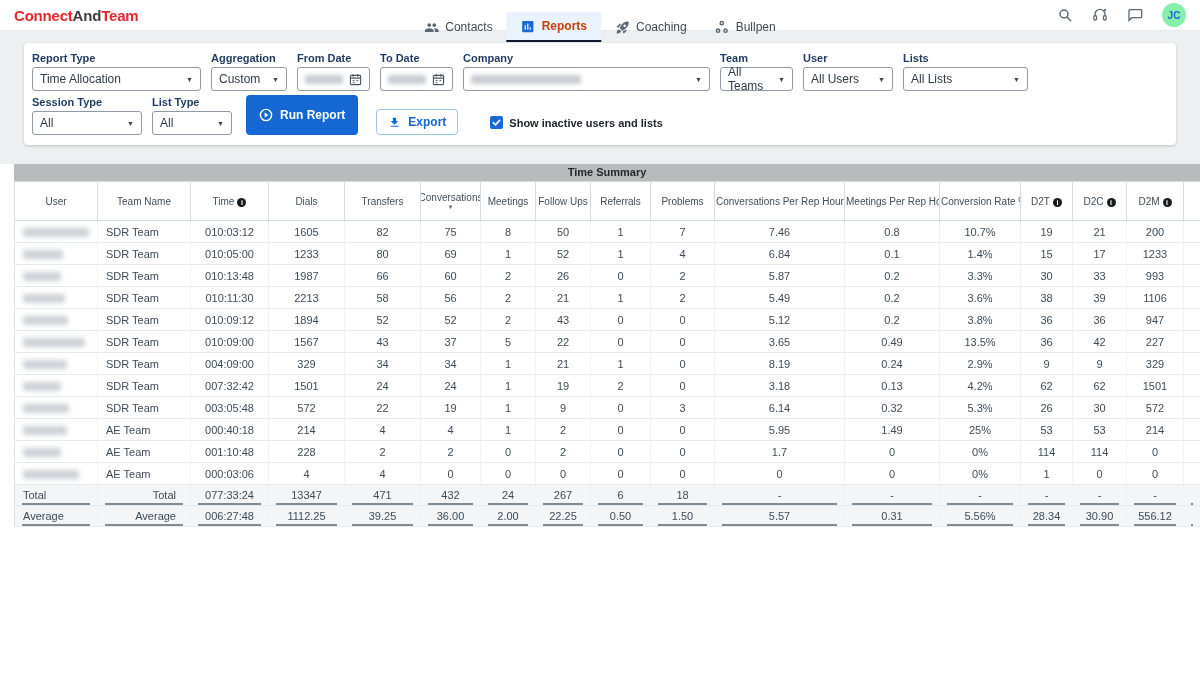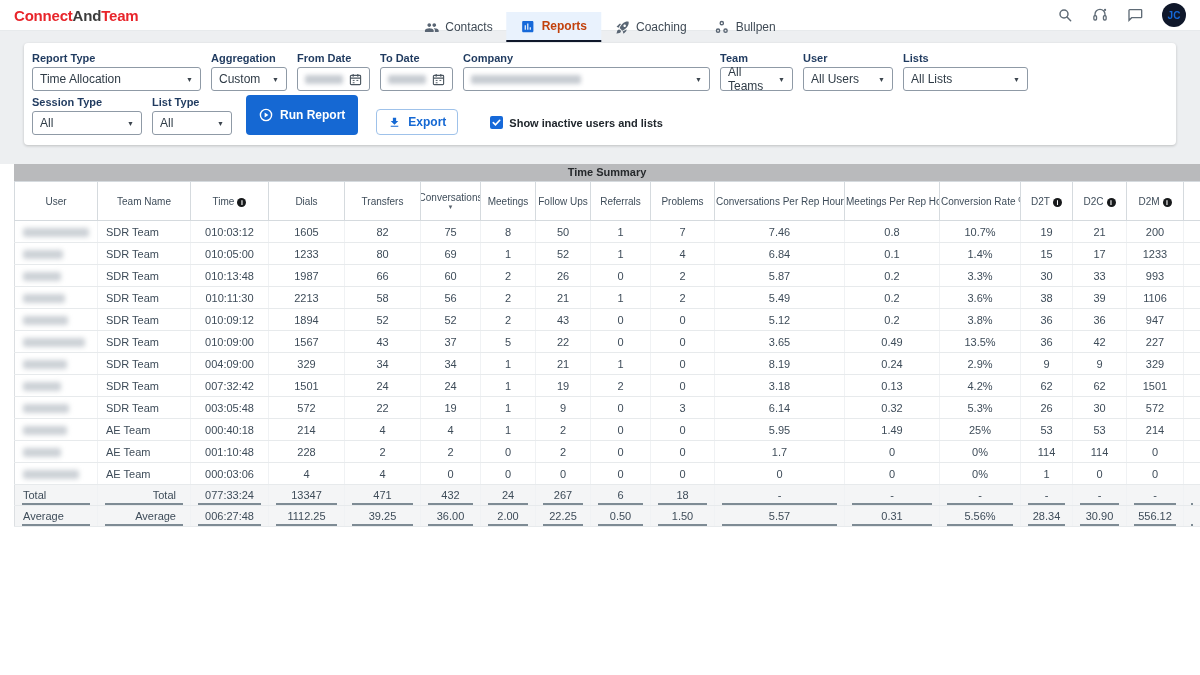--- a/index.html
+++ b/index.html
@@ -14,21 +14,21 @@
   .logo .red{color:#e8252b}.logo .dark{color:#3d3d3d}
   .nav{display:flex;position:absolute;left:50%;transform:translateX(-50%);height:100%;}
   .navitem{display:flex;align-items:center;gap:6px;padding:0 14px;font-size:12px;color:#3f4a55;cursor:pointer;box-sizing:border-box;}
   .navitem .nicon{display:flex;}
   .navitem .nicon svg{width:15px;height:15px;display:block;color:#5a6674;}
   .navitem.active{background:#e9f2fd;color:#c2410c;border-bottom:2px solid #0f172a;font-weight:bold;}
   .navitem.active .nicon svg{color:#1669d9;}
   .navright{margin-left:auto;display:flex;align-items:center;gap:19px;}
   .iconbtn{cursor:pointer;display:flex;}
   .iconbtn svg{width:16px;height:16px;color:#5f6b76;display:block;}
-  .avatar{width:24px;height:24px;border-radius:50%;background:#0f172a;color:#1669d9;font-size:10px;font-weight:bold;display:flex;align-items:center;justify-content:center;cursor:pointer;}
+  .avatar{width:24px;height:24px;border-radius:50%;background:#86efac;color:#1669d9;font-size:10px;font-weight:bold;display:flex;align-items:center;justify-content:center;cursor:pointer;}
   
   .graypanel{background:#edeff1;padding:12px 24px 19px;box-sizing:border-box;}
   .filtercard{background:#fff;border-radius:4px;box-shadow:0 1px 3px rgba(0,0,0,.2);padding:4px 8px 10px;}
   .frow{display:flex;gap:10px;align-items:flex-end;}
   .fgroup{display:flex;flex-direction:column;}
   .flabel{font-size:11px;font-weight:bold;color:#1f3a5f;margin:5px 0 3px;white-space:nowrap;}
   .sel,.dateinput{height:24px;box-sizing:border-box;border:1px solid #8f9aa6;border-radius:3px;background:#fff;display:flex;align-items:center;justify-content:space-between;padding:0 7px;font-size:12px;color:#2f3b46;gap:6px;cursor:pointer;}
   .sel .arrow{font-size:7px;color:#3c454e;flex:none;}
   .blob{height:9px;background:#c7ccd2;border-radius:2px;filter:blur(2px);flex:none;}
   .calicon svg{width:13px;height:13px;display:block;color:#4a555f;}

